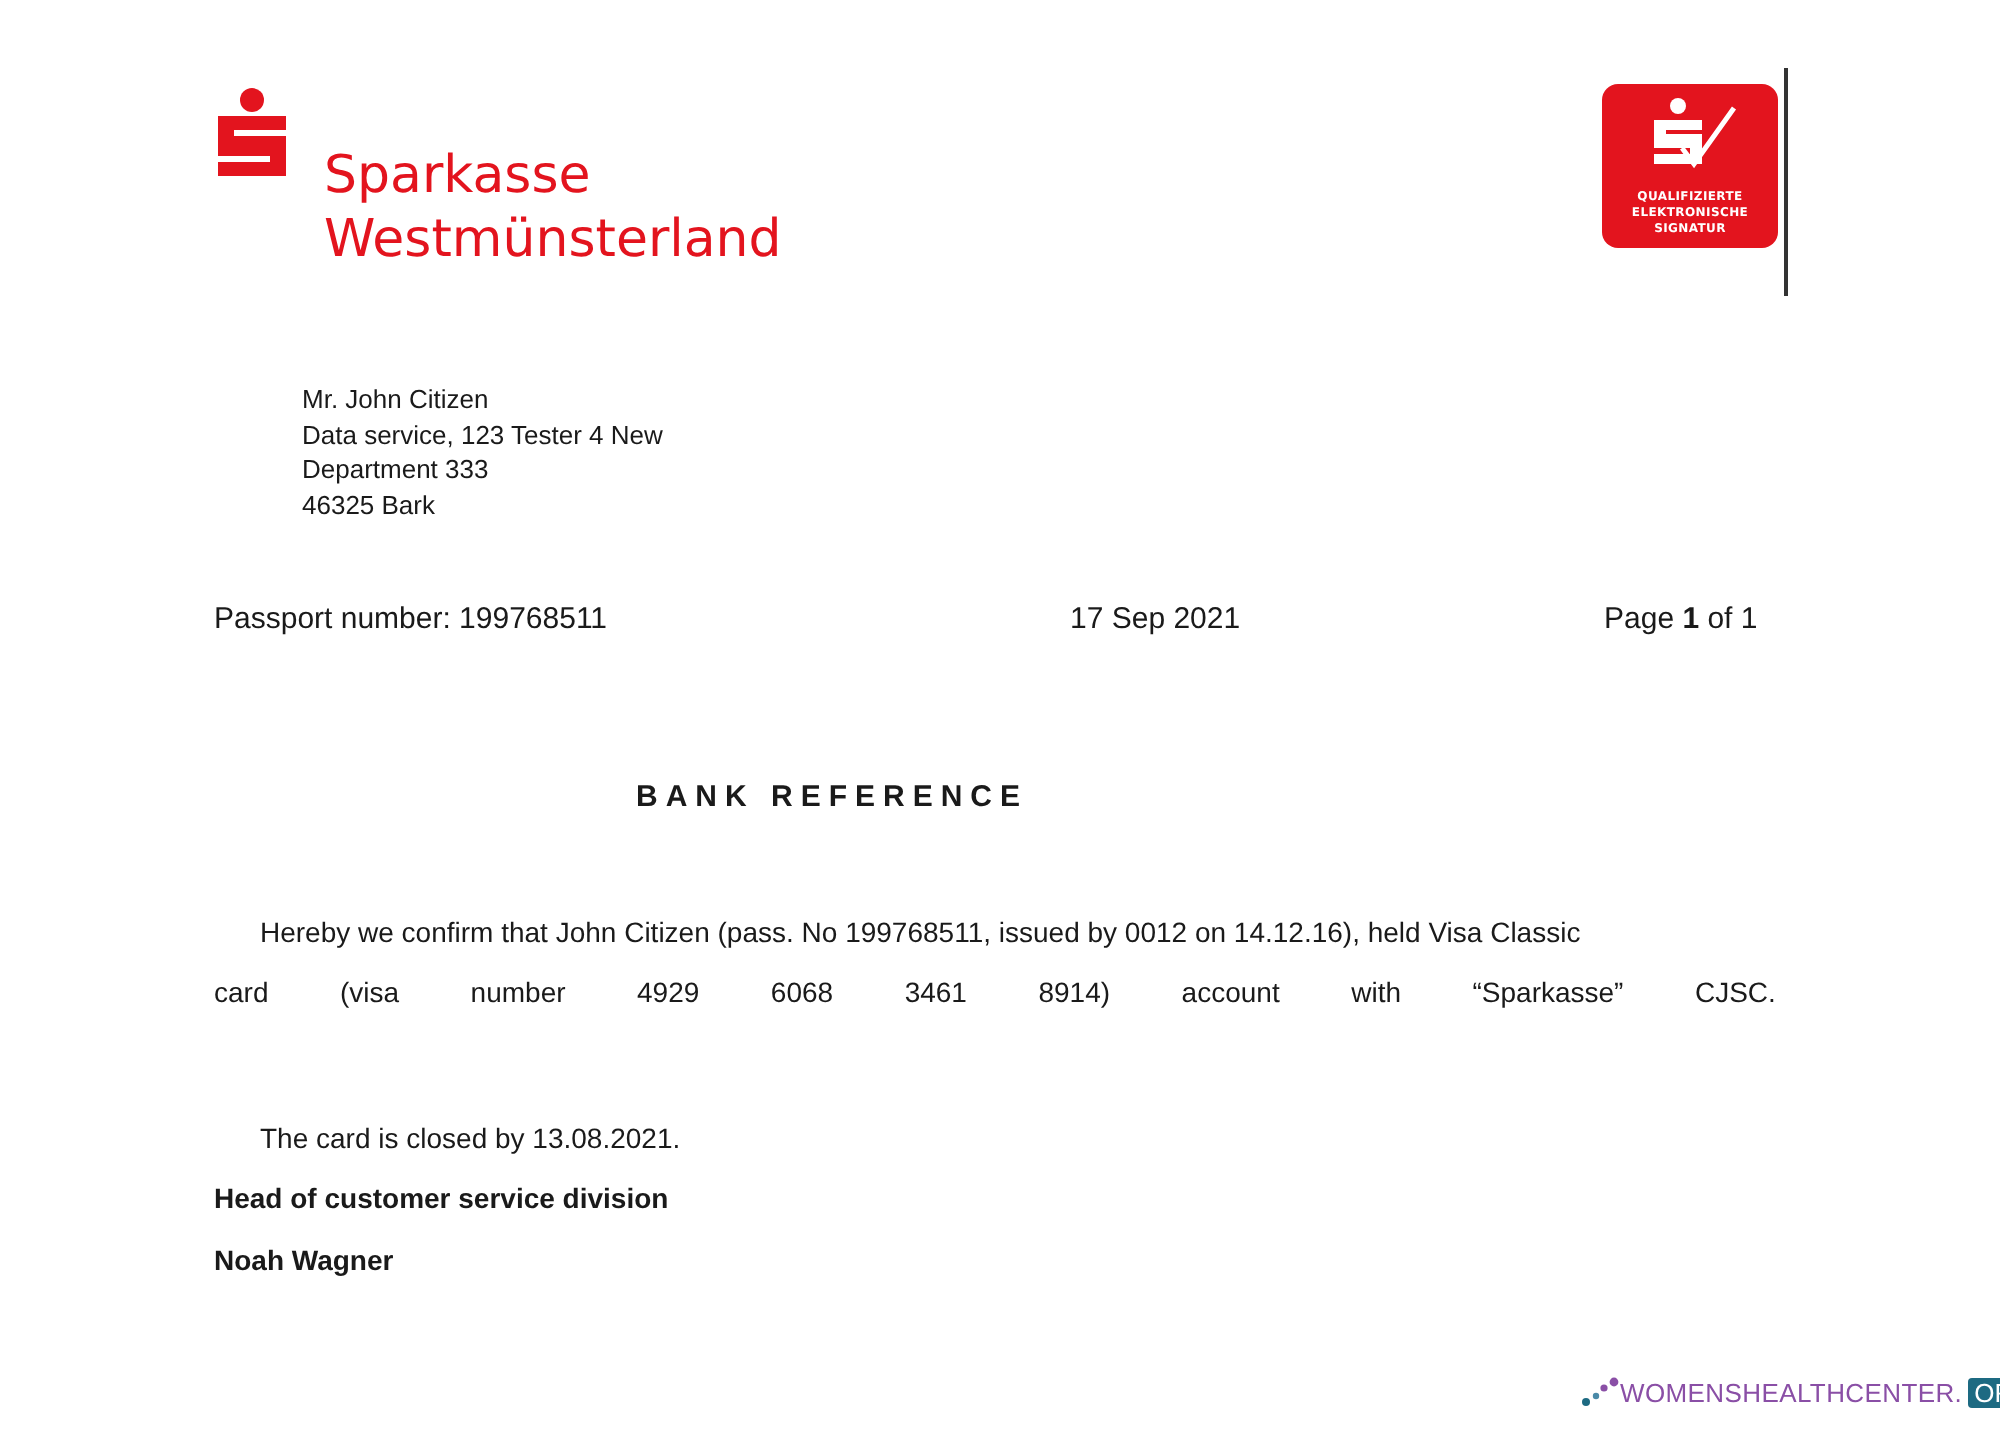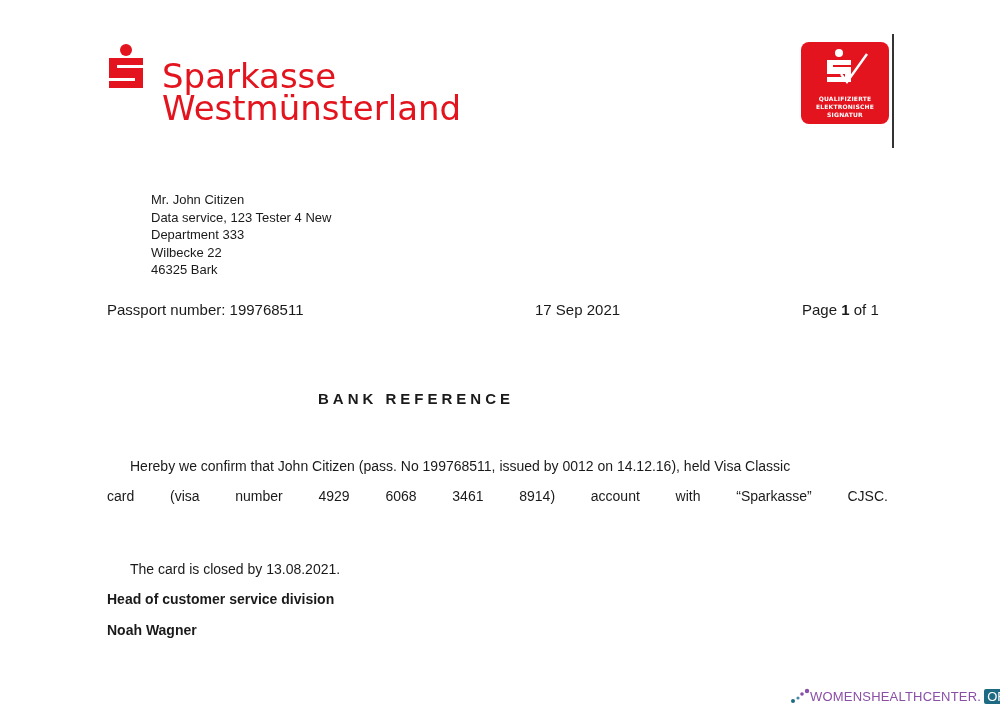--- a/index.html
+++ b/index.html
@@ -2,21 +2,21 @@
 <html><head>
 <meta charset="utf-8">
 <style>
   html, body { margin: 0; padding: 0; }
   body {
     width: 1000px; height: 720px; background: #ffffff; position: relative; overflow: hidden;
     font-family: "Liberation Sans", "DejaVu Sans", sans-serif; color: #1a1a1a;
   }
   .abs { position: absolute; }
   .logo-mark { left: 107px; top: 44px; width: 38px; height: 46px; }
-  .logo-text { left: 162px; top: 60px; color: #e3141e; font-family: "DejaVu Sans", sans-serif; font-size: 34px; line-height: 32px; }
+  .logo-text { left: 162px; top: 72px; color: #e3141e; font-family: "DejaVu Sans", sans-serif; font-size: 26px; line-height: 32px; }
   .seal { left: 801px; top: 42px; width: 88px; height: 82px; background: #e3141e; border-radius: 8px; }
   .seal-text { position: absolute; left: 0; right: 0; top: 53px; text-align: center; color: #fff; font-family: "DejaVu Sans", sans-serif; font-size: 6px; line-height: 8px; font-weight: bold; letter-spacing: 0.2px; }
   .vline { left: 892px; top: 34px; width: 2px; height: 114px; background: #333; }
   .address { left: 107px; top: 191px; font-size: 13px; line-height: 17.5px; margin-left: 44px; }
   .meta-row { top: 301px; font-size: 15px; }
   .title { left: 0; width: 832px; top: 390px; text-align: center; font-weight: bold; font-size: 15px; letter-spacing: 4px; }
   .para1 { left: 130px; top: 458px; font-size: 14px; }
   .para2 { left: 107px; top: 488px; width: 781px; font-size: 14px; display: flex; justify-content: space-between; }
   .para3 { left: 130px; top: 518px; font-size: 14px; margin-top: 43px; }
   .sig-title { left: 107px; top: 591px; font-size: 14px; font-weight: bold; }
@@ -50,21 +50,20 @@
     <div>ELEKTRONISCHE</div>
     <div>SIGNATUR</div>
   </div>
 </div>
 <div class="abs vline"></div>
 
 <div class="abs address">
   <div>Mr. John Citizen</div>
   <div>Data service, 123 Tester 4 New</div>
   <div>Department 333</div>
-  <div>Wilbecke 22</div>
   <div>46325 Bark</div>
 </div>
 
 <div class="abs meta-row" style="left:107px">Passport number: 199768511</div>
 <div class="abs meta-row" style="left:535px">17 Sep 2021</div>
 <div class="abs meta-row" style="left:802px"><span>Page </span><b>1</b><span> of 1</span></div>
 
 <div class="abs title">BANK REFERENCE</div>
 
 <div class="abs para1">Hereby we confirm that John Citizen (pass. No 199768511, issued by 0012 on 14.12.16), held Visa Classic</div>

